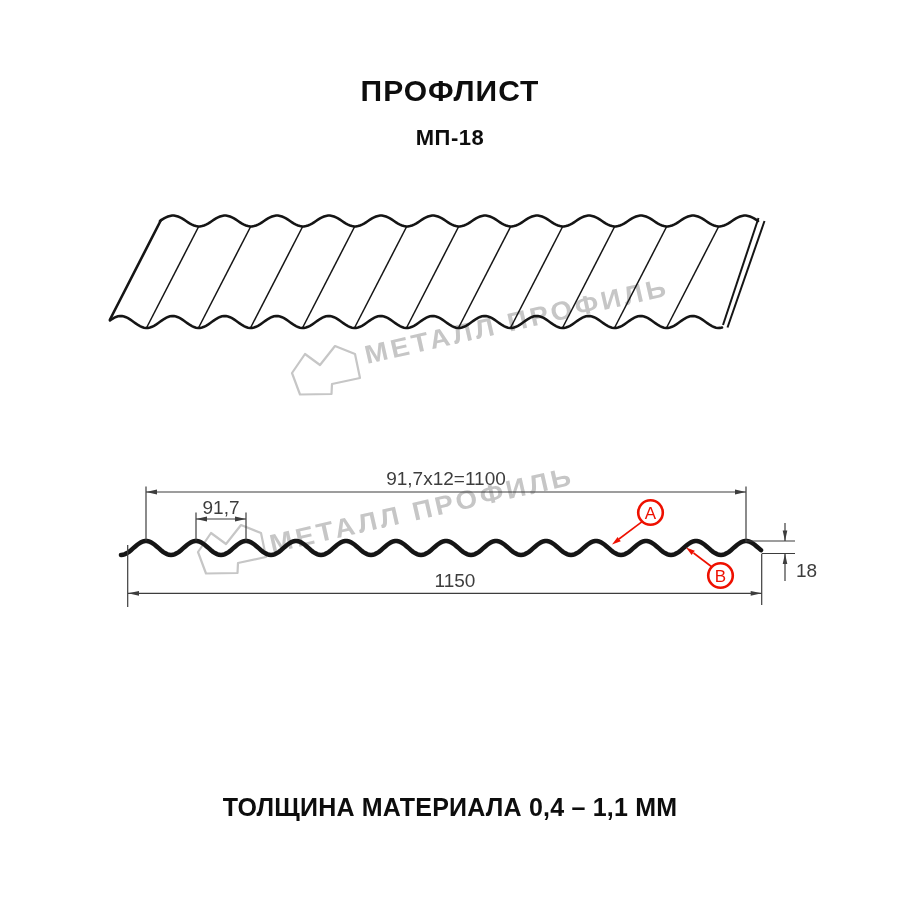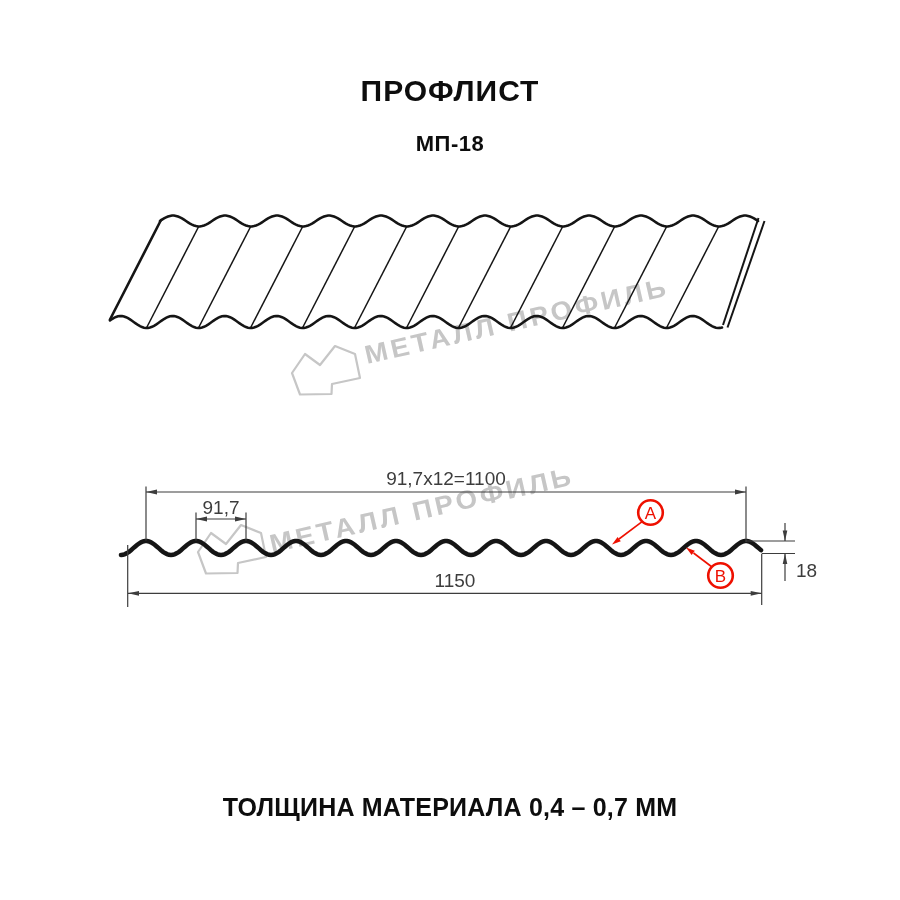--- a/index.html
+++ b/index.html
@@ -1,20 +1,20 @@
 <!DOCTYPE html>
 <html style="--accent: #ee1000; --wm: #c6c6c6; --line: #151515; --dim: #3d3d3d; --ink: #0d0d0d;"><head>
 <meta charset="utf-8">
 <style>
   html,body{margin:0;padding:0;background:#fff;}
   body{width:900px;height:900px;position:relative;overflow:hidden;
        font-family:"Liberation Sans",sans-serif;}
   .abs{position:absolute;left:0;width:100%;text-align:center;}
   #title{top:76px;font-size:30px;font-weight:700;letter-spacing:1px;color:var(--ink);line-height:1;}
-  #subtitle{top:133px;font-size:22px;font-weight:700;letter-spacing:.5px;color:var(--ink);line-height:1;}
+  #subtitle{top:127px;font-size:22px;font-weight:700;letter-spacing:.5px;color:var(--ink);line-height:1;}
   #caption{top:795px;font-size:25px;font-weight:700;letter-spacing:.2px;color:var(--ink);line-height:1;}
   svg{position:absolute;left:0;top:0;}
   .sheet{stroke:var(--line);stroke-width:2.6;fill:none;stroke-linecap:round;}
   .rib{stroke:var(--line);stroke-width:1.5;fill:none;}
   .edge2{stroke:var(--line);stroke-width:2;fill:none;}
   .cross{stroke:var(--line);stroke-width:4.5;fill:none;stroke-linecap:round;}
   .dim{stroke:var(--dim);stroke-width:1.2;fill:none;}
   .dimhead{fill:var(--dim);stroke:none;}
   .dimtext{fill:var(--dim);font-size:19px;}
   .wmtext{fill:var(--wm);font-size:26px;font-weight:700;letter-spacing:3px;}
@@ -110,13 +110,13 @@
 
     <g>
       <line class="red" style="stroke-width:1.6" x1="712" y1="567" x2="693.5" y2="553"></line>
       <polygon class="redhead" points="686,547.5 694.8,550.7 691.6,555.1"></polygon>
       <circle class="red" style="stroke-width:2.6" cx="720.5" cy="575.5" r="12.3" fill="#fff"></circle>
       <text class="redtext" x="720.5" y="581.5" text-anchor="middle">B</text>
     </g>
   </g>
 </svg>
 
-<div class="abs" id="caption">ТОЛЩИНА МАТЕРИАЛА 0,4 – 0,7 ММ</div>
+<div class="abs" id="caption">ТОЛЩИНА МАТЕРИАЛА 0,4 – 1,1 ММ</div>
 
 </body></html>

